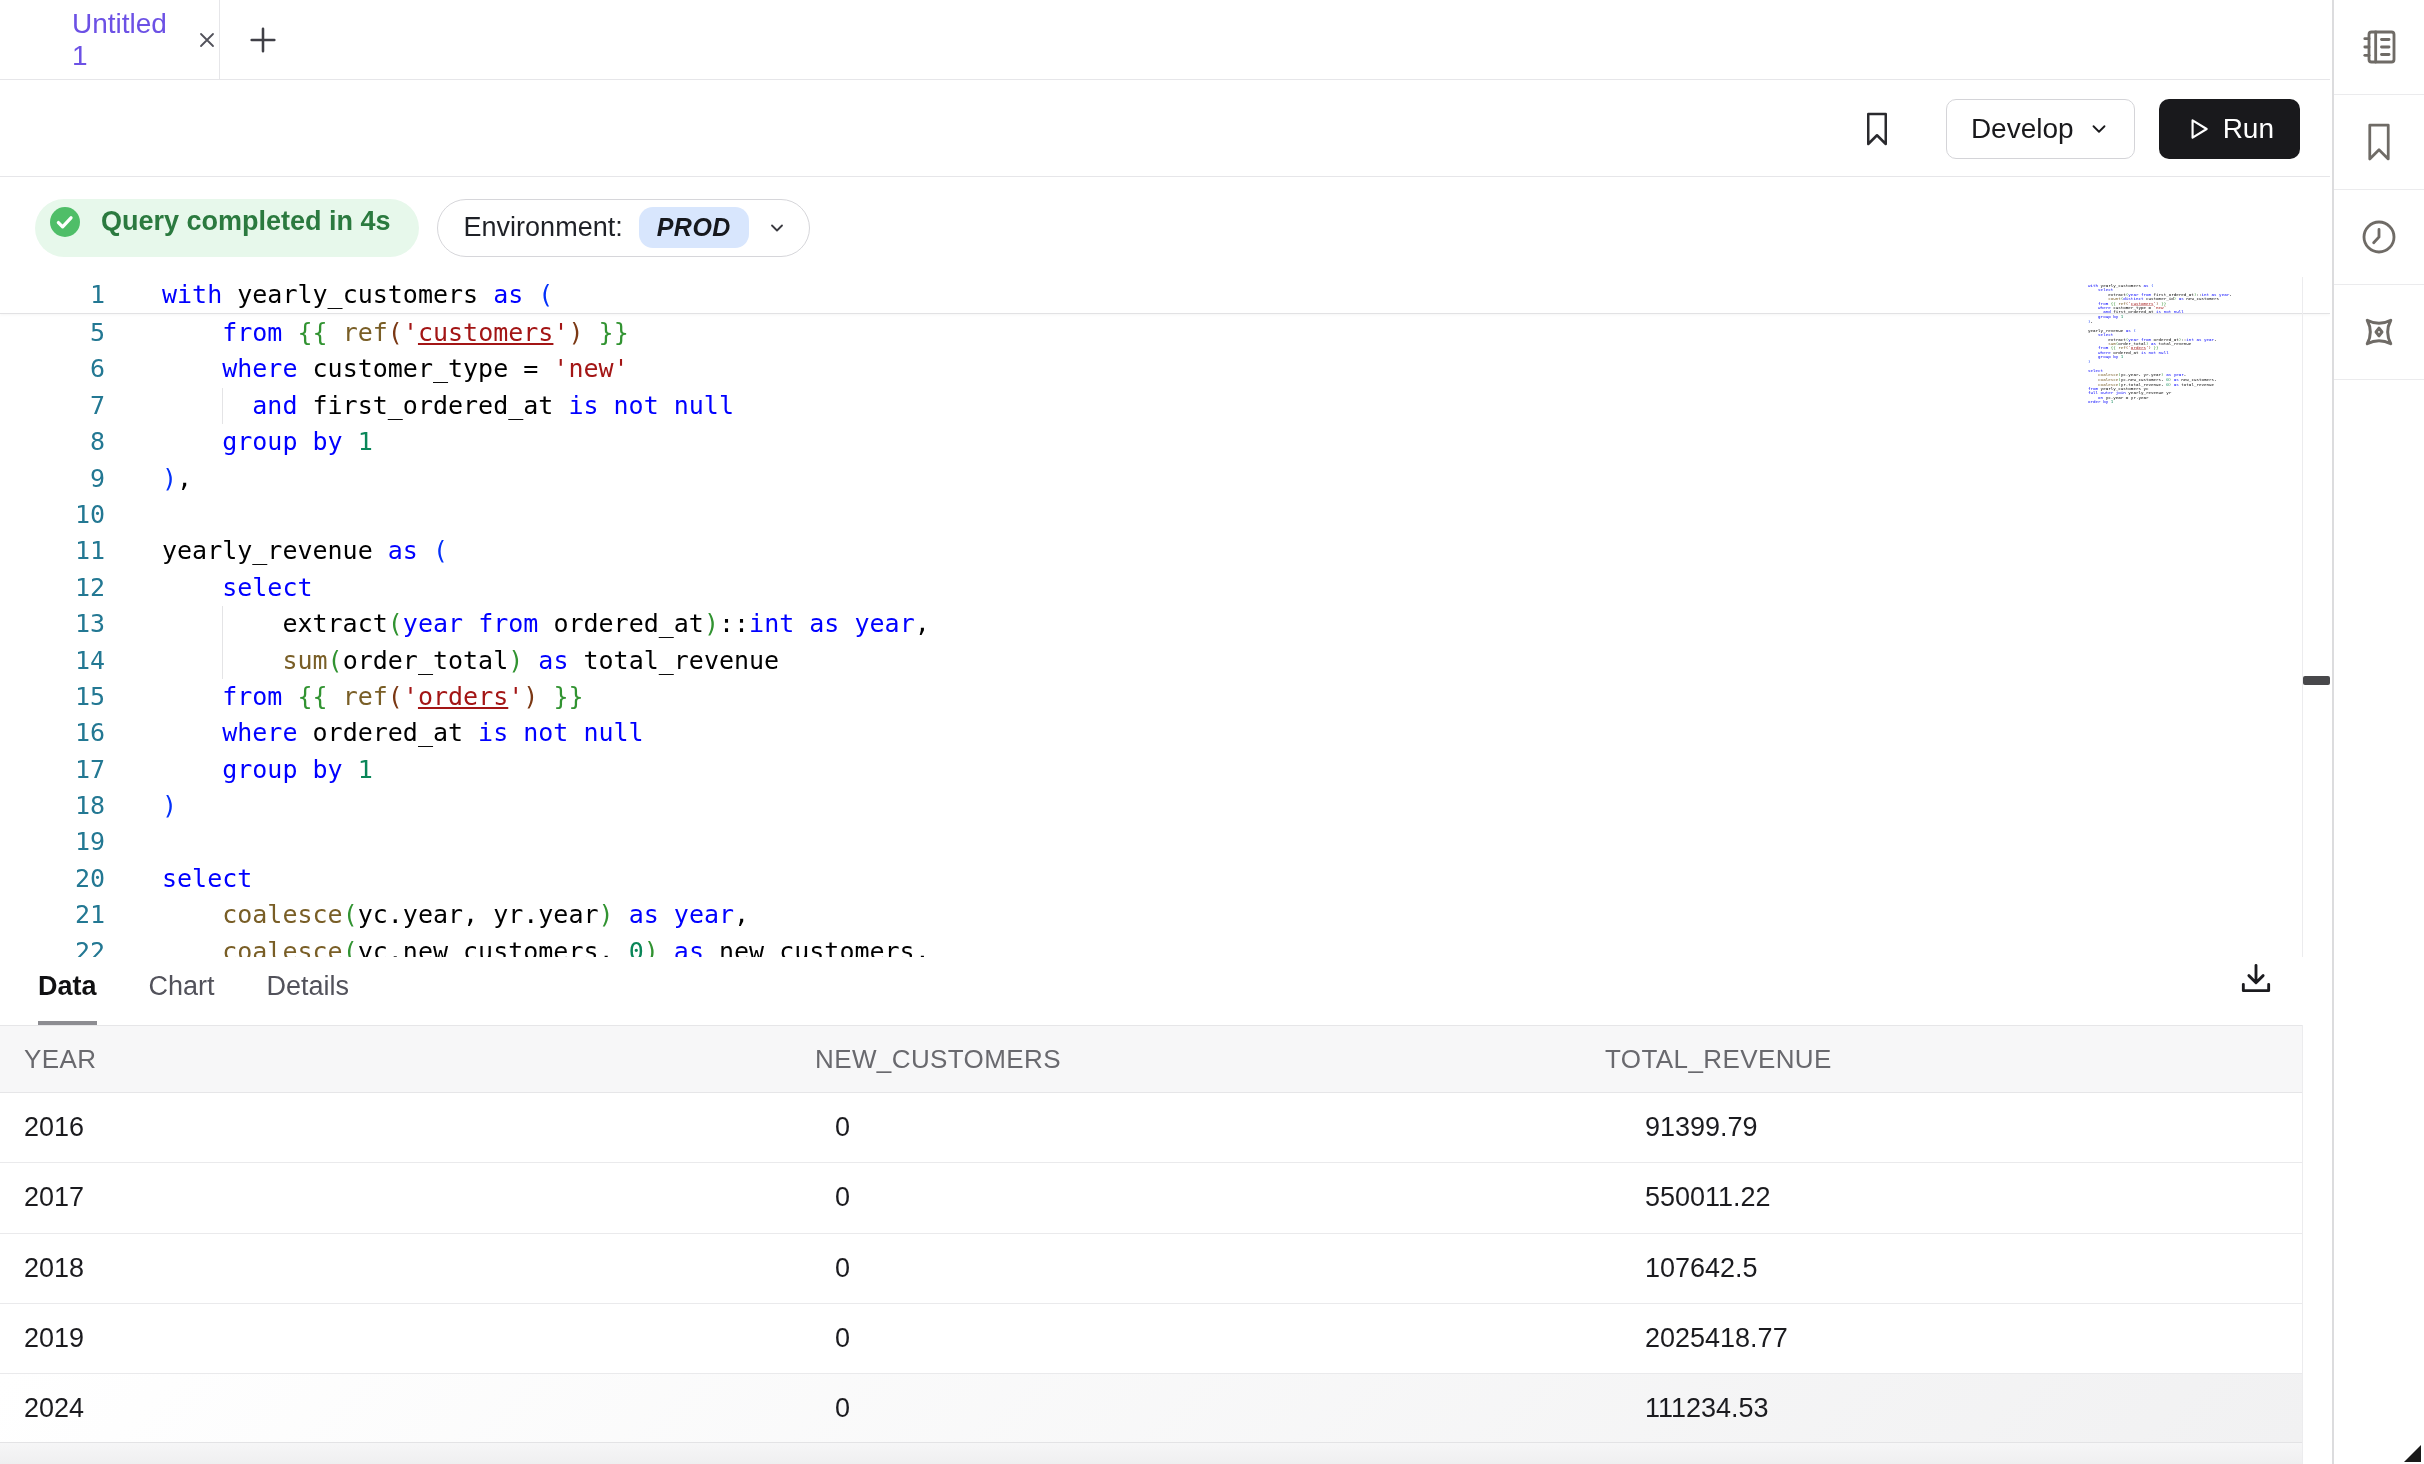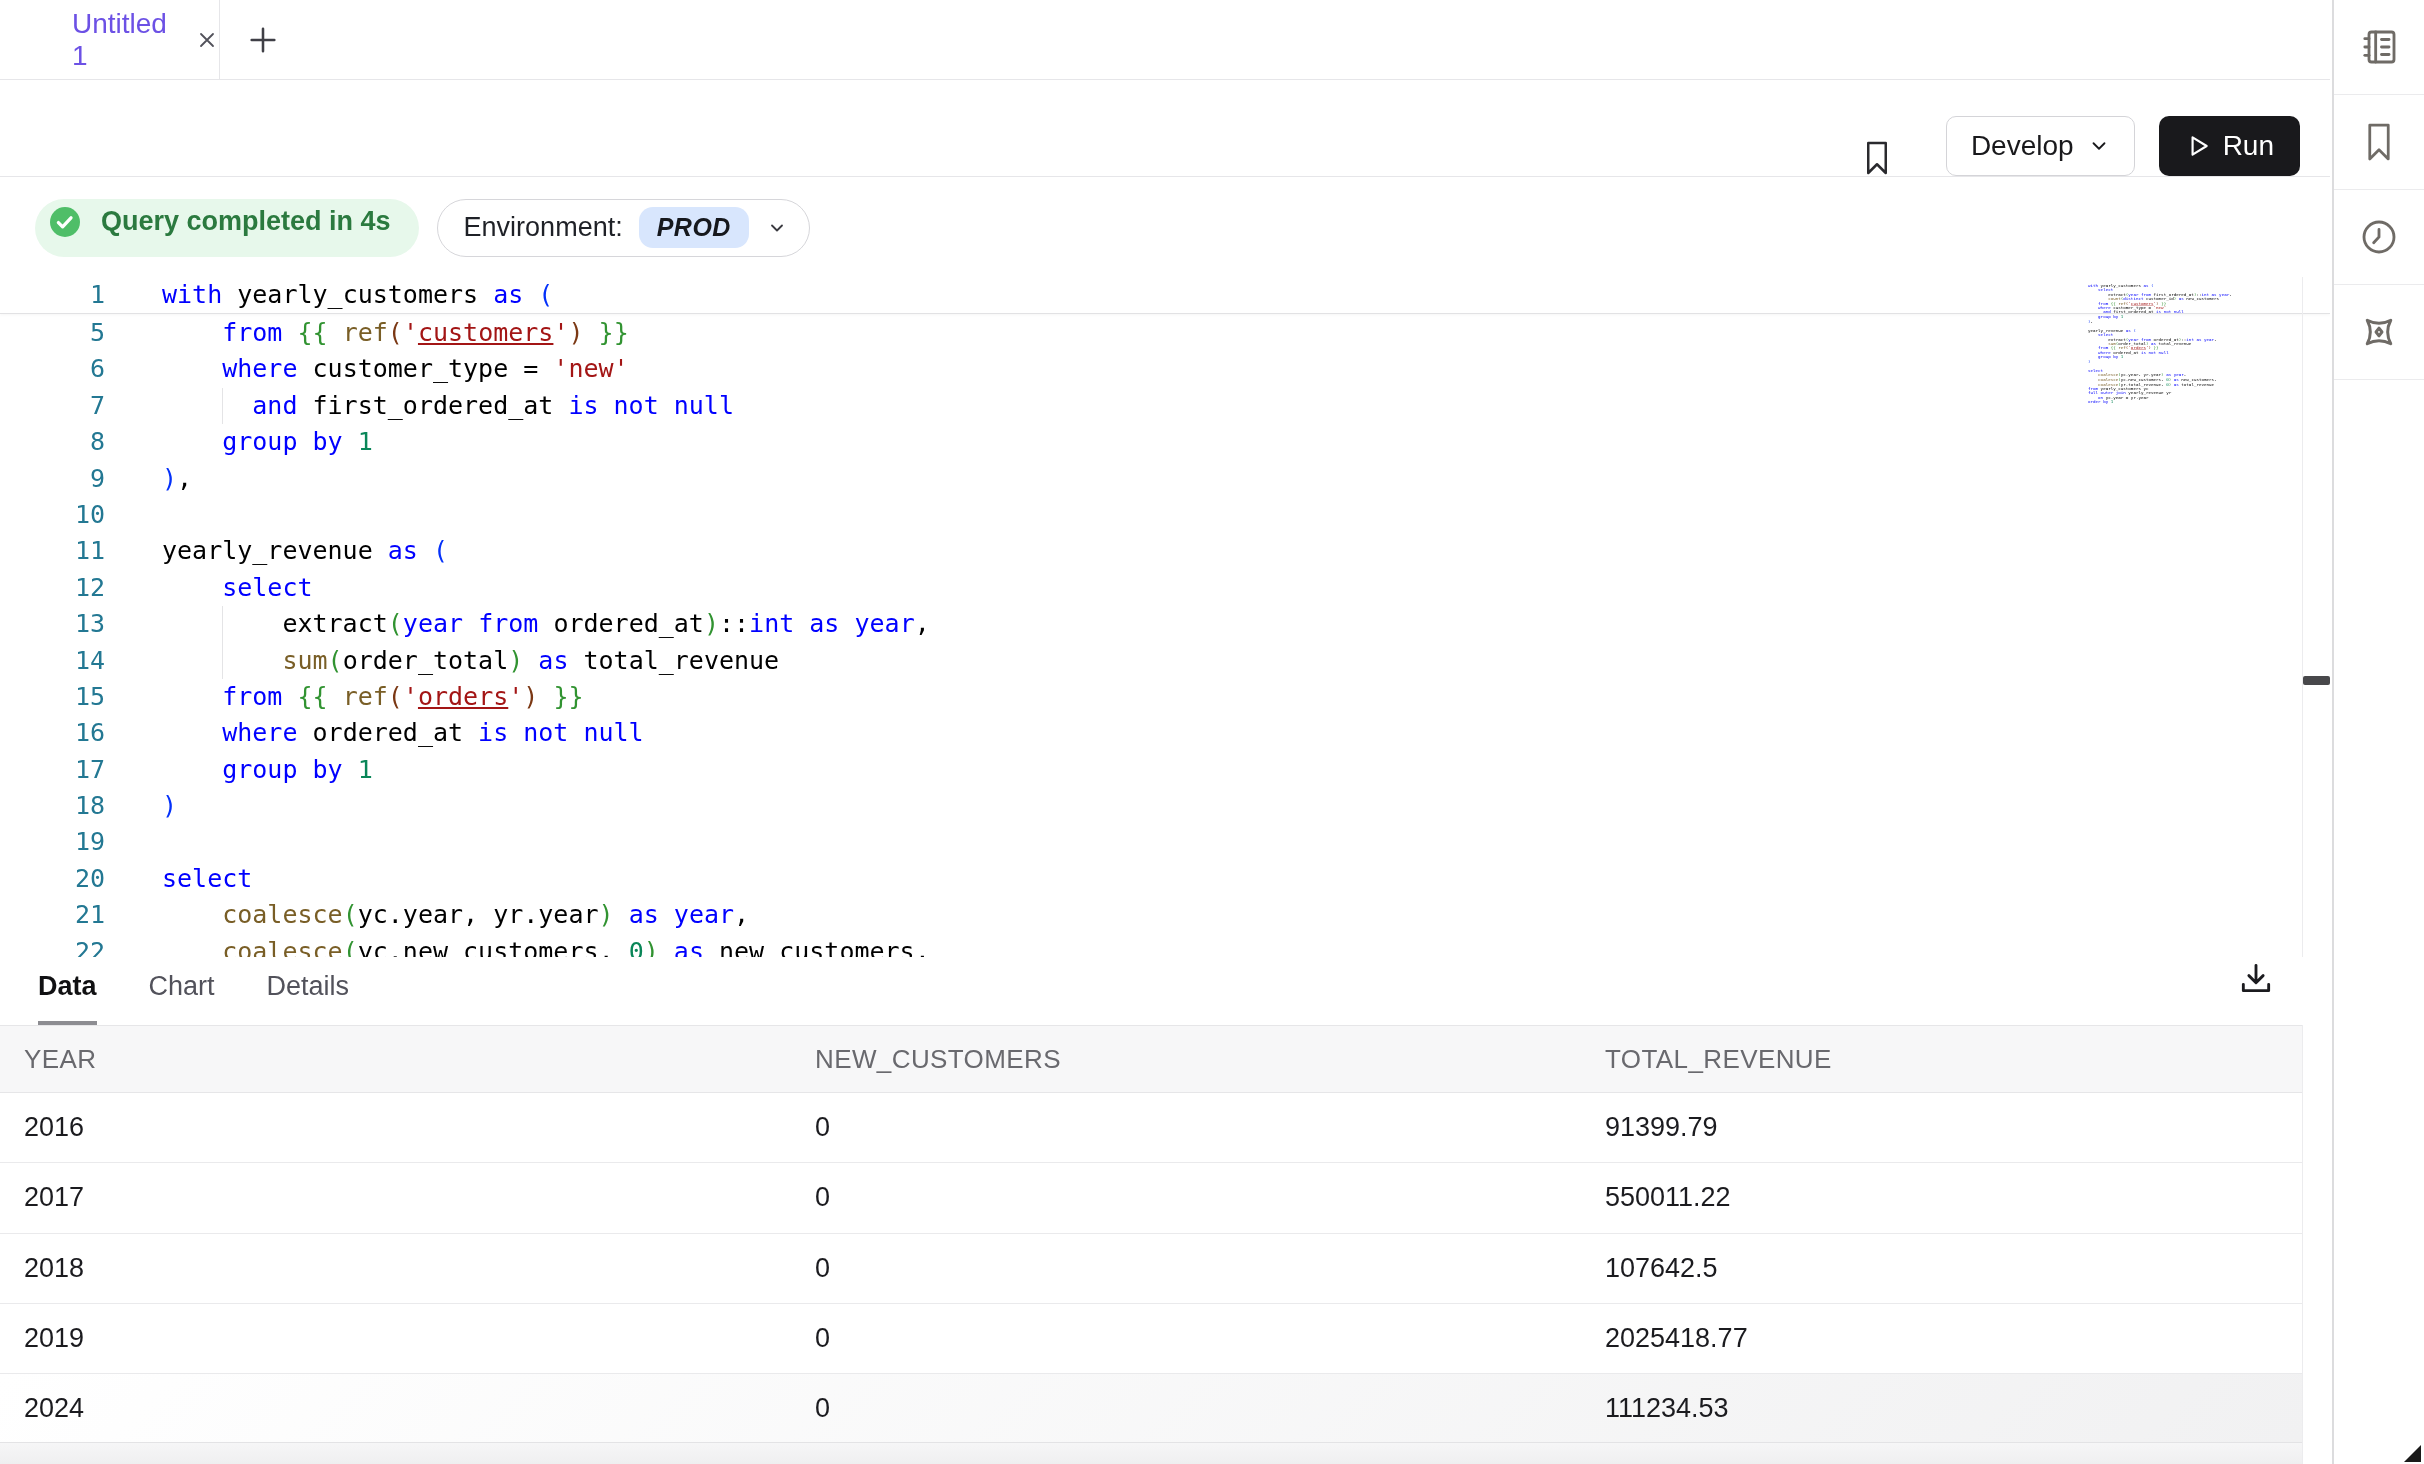--- a/index.html
+++ b/index.html
@@ -12,21 +12,21 @@
   .tabbar { position:absolute; left:0; top:0; width:2330px; height:80px;
             border-bottom:1px solid #e6e6e9; display:flex; align-items:center; }
   .tab { width:220px; height:80px; display:flex; align-items:center; padding-left:72px;
          border-right:1px solid #e6e6e9; cursor:pointer; }
   .tab-label { font-size:28px; color:#6C51E5; }
   .tab-close { margin-left:16px; display:flex; align-items:center; }
   .newtab { margin-left:26px; display:flex; align-items:center; background:none; border:none; cursor:pointer; }
 
   
   .toolbar { position:absolute; left:0; top:81px; width:2330px; height:96px;
-             border-bottom:1px solid #e6e6e9; display:flex; align-items:flex-end; justify-content:flex-end;
+             border-bottom:1px solid #e6e6e9; display:flex; align-items:center; justify-content:flex-end;
              padding-right:30px; }
   .bm-btn { background:none; border:none; margin-right:54px; display:flex; cursor:pointer; }
   .btn-develop { height:60px; padding:0 24px; border:1.5px solid #d4d4d8; border-radius:10px;
                  background:#fff; display:flex; align-items:center; font-size:28px; color:#19191c;
                  font-family:"Liberation Sans",sans-serif; cursor:pointer; }
   .btn-develop .chev { margin-left:14px; display:flex; }
   .btn-run { height:60px; margin-left:24px; padding:0 26px; border:none; border-radius:10px;
              background:#19191C; color:#fff; display:flex; align-items:center; gap:12px;
              font-size:28px; font-weight:500; font-family:"Liberation Sans",sans-serif; cursor:pointer; }
 
@@ -70,21 +70,21 @@
           border-bottom:4px solid transparent; cursor:pointer; }
   .rtab.active { color:#111113; font-weight:700; border-bottom-color:#8d8d92; }
   .dl-btn { position:absolute; left:2237px; top:2px; background:none; border:none; cursor:pointer; display:flex; }
   .thead { position:absolute; left:0; top:68px; width:2302px; height:68px; background:#f7f7f8;
            border-top:1px solid #e6e6e8; border-bottom:1px solid #e6e6e8;
            display:grid; grid-template-columns:791px 790px auto; align-items:center; padding-left:24px;
            font-size:26px; color:#69696e; letter-spacing:0.4px; }
   #tbody { position:absolute; left:0; top:136px; width:2302px; }
   .trow { height:70.3px; border-bottom:1px solid #eaeaec;
           display:grid; grid-template-columns:791px 790px auto; align-items:center; padding-left:24px;
-          font-size:27px; color:#1b1b1f; }
+          font-size:27px; color:#1b1b1f;gap:20px; }
   .trow.last { background:linear-gradient(135deg,#ffffff 0%,#f1f1f2 100%); }
   .hscroll { position:absolute; left:0; top:485px; width:2302px; height:22px;
              background:linear-gradient(180deg,#f6f6f7,#efeff0); border-top:1px solid #e3e3e5; }
 
   
   .gutter-a { position:absolute; left:2302px; top:277px; width:1px; height:680px; background:#ececee; }
   .gutter-b { position:absolute; left:2302px; top:1025px; width:1px; height:439px; background:#ececee; }
   .vthumb { position:absolute; left:2303px; top:676px; width:27px; height:9px; background:#48484b;
             border-radius:2px; cursor:pointer; }
   .sidebar { position:absolute; left:2332px; top:0; width:92px; height:1464px;

